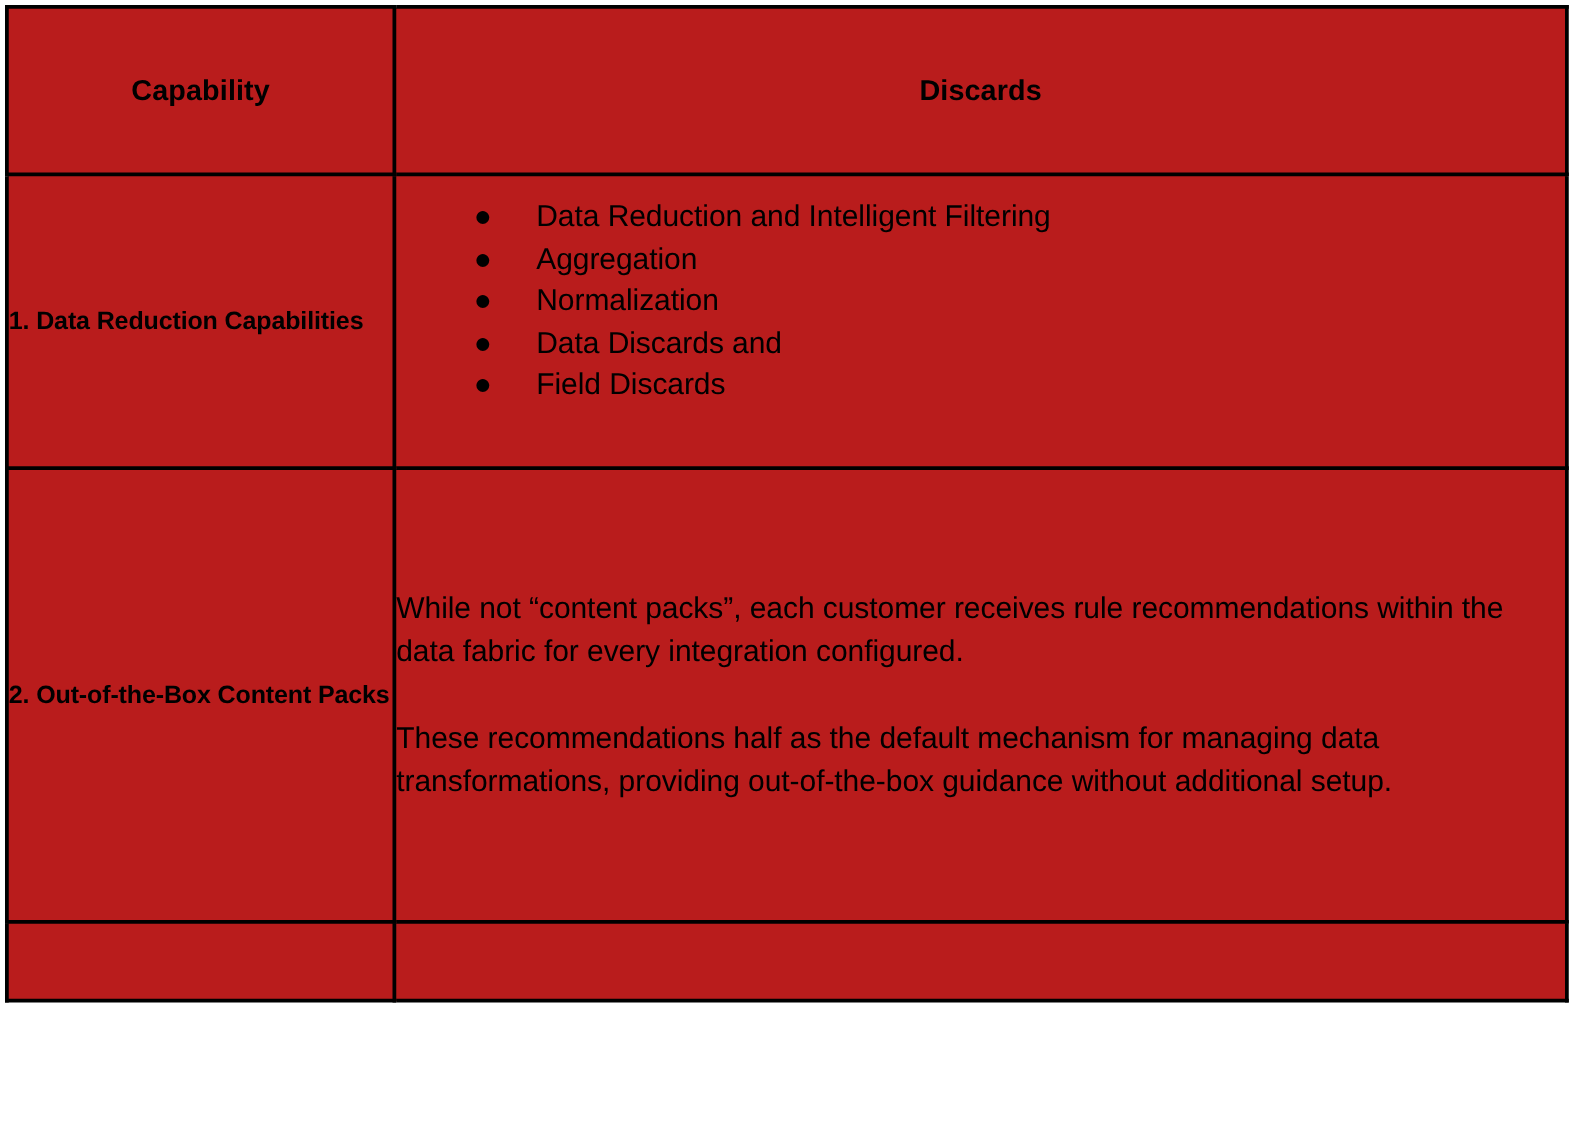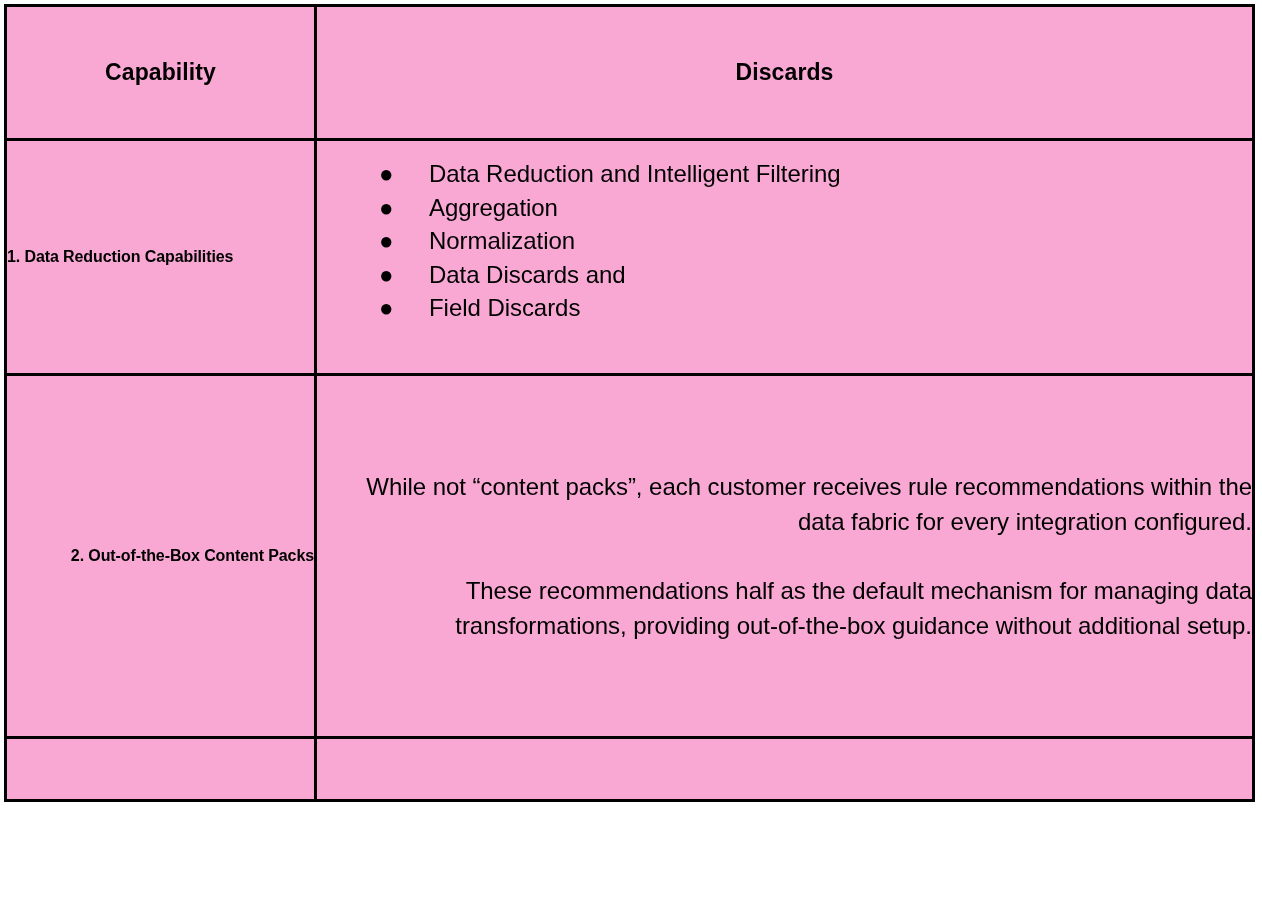--- a/index.html
+++ b/index.html
@@ -34,21 +34,21 @@
     table-layout: fixed;
     background: #ffffff;
   }
   .cap-table col.col-capability { width: 310px; }
   .cap-table col.col-details    { width: 938px; }
 
   .cap-table th,
   .cap-table td {
     border: 3px solid #000000;
     padding: 0;
-    background: #f9a8d4;
+    background: #b91c1c;
     vertical-align: middle;
   }
 
   
   .head-cell {
     height: 131px;
     text-align: center;
     vertical-align: middle;
   }
   .head-label {
@@ -59,21 +59,21 @@
     line-height: 1.2;
   }
 
   
   .cap-cell {
     vertical-align: middle;
     padding: 10px 12px 10px 12px;
   }
   .cap-label {
     display: block;
-    font-size: 16px;
+    font-size: 20px;
     font-weight: bold;
     line-height: 1.32;
     letter-spacing: -0.1px;
   }
 
   
   .details-cell {
     padding: 14px 22px 14px 18px;
     vertical-align: middle;
   }
@@ -110,21 +110,21 @@
     letter-spacing: -0.05px;
   }
   .para + .para {
     margin-top: 1.45em;
   }
 
   
   .row-1 .cap-cell,
   .row-1 .details-cell { height: 216px; }
   .row-2 .cap-cell,
-  .row-2 .details-cell { height: 360px; text-align: right; }
+  .row-2 .details-cell { height: 360px; }
   .row-3 .cap-cell,
   .row-3 .details-cell { height: 160px; }
   .row-4 .cap-cell,
   .row-4 .details-cell { height: 60px; }
 </style>
 </head>
 <body>
 
 <div class="page">
 

